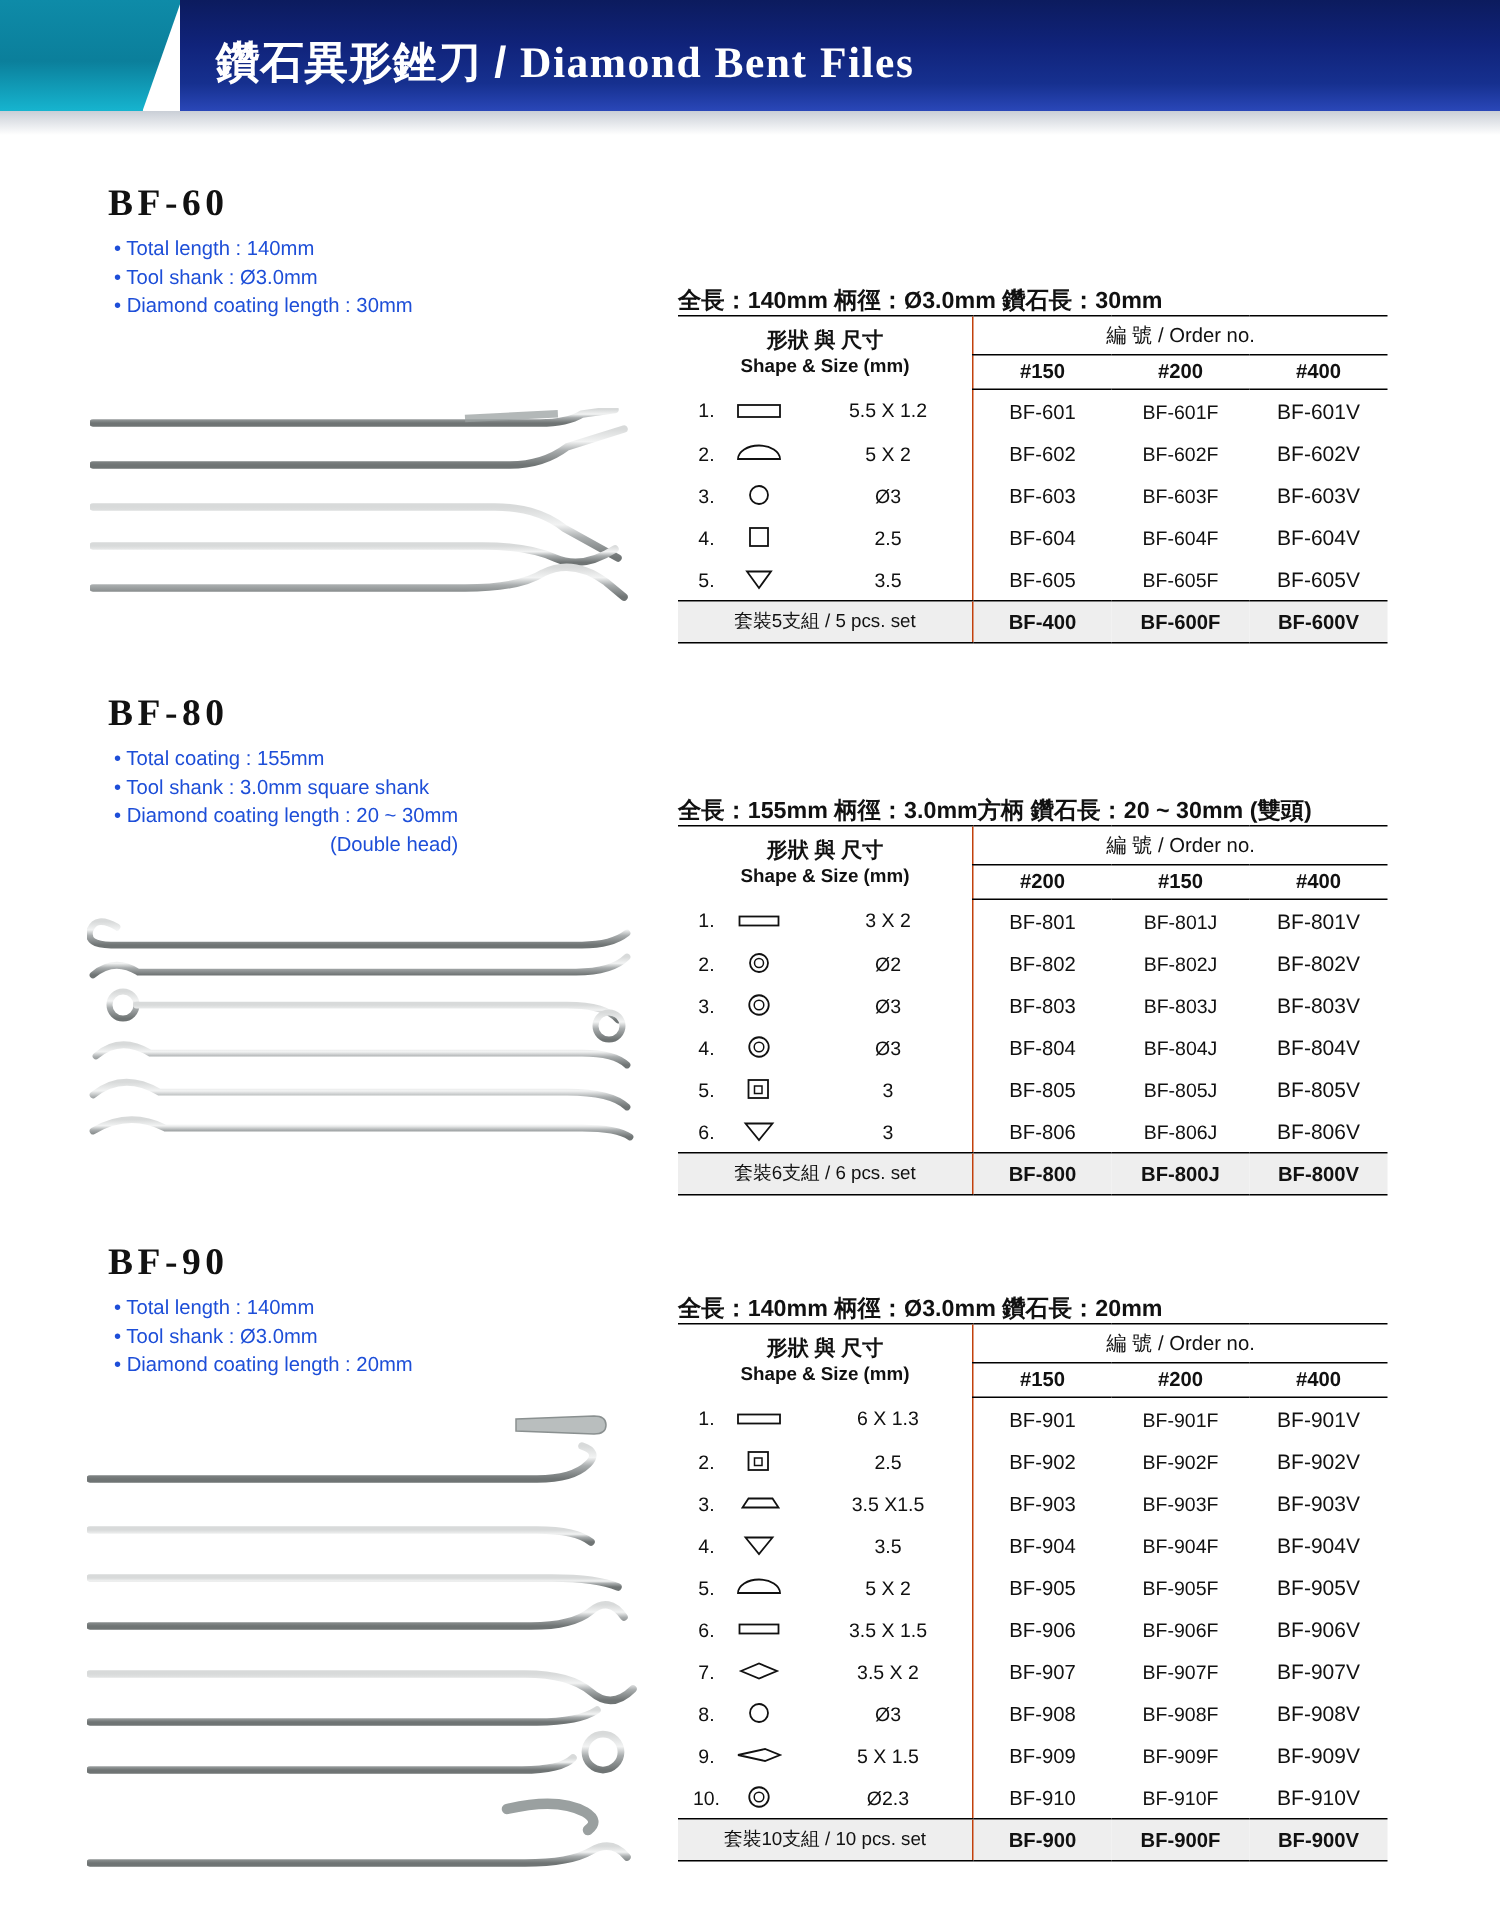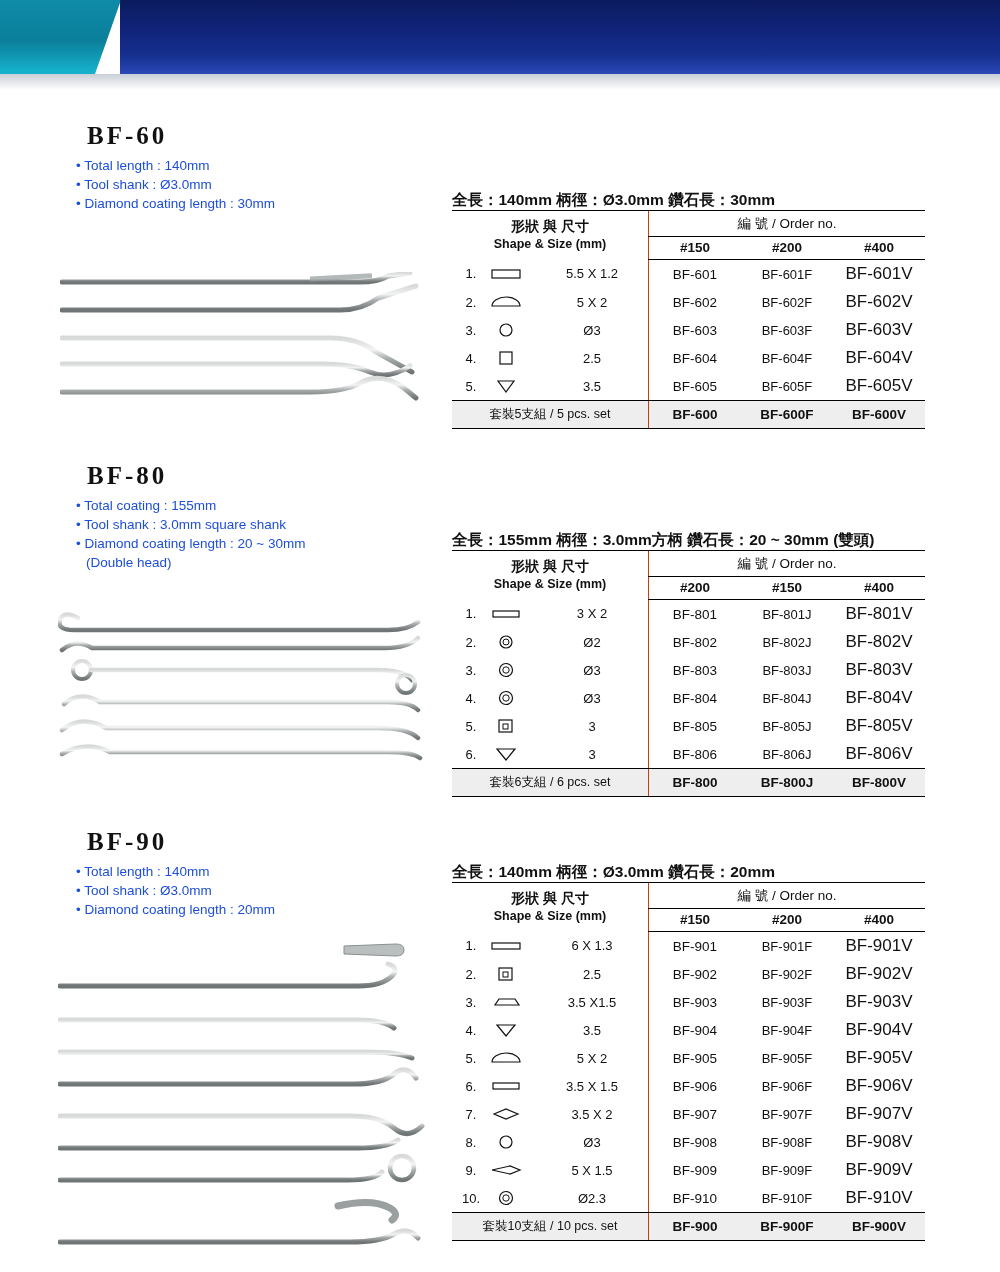--- a/index.html
+++ b/index.html
@@ -40,29 +40,29 @@
   .hdr-fade{
     position:absolute;left:0;top:74px;width:1000px;height:16px;
     background:linear-gradient(180deg,#c9ced6 0%,#ffffff 100%);
   }
 
   
   .section{position:absolute;left:0;width:1000px;}
   .sec-title{
     position:absolute;left:72px;top:0;
     font-family:"Liberation Serif", serif;
-    font-size:25px;font-weight:bold;letter-spacing:3px;margin-left:15px;
+    font-size:25px;font-weight:bold;letter-spacing:3px;
   }
   .specs{
     position:absolute;left:76px;top:34px;
     font-size:13.5px;line-height:19px;color:#1d4ed8;
   }
   .specs div{white-space:nowrap;}
   .specs .bullet:before{content:"• ";}
-  .specs .cont{padding-left:10px;}
+  .specs .cont{padding-left:10px;text-align:right;}
 
   .headline{
     position:absolute;
     font-size:15.5px;font-weight:bold;white-space:nowrap;margin-top:16px;
   }
 
   
   table.ord{
     position:absolute;
     border-collapse:collapse;
@@ -82,37 +82,40 @@
   }
   .hd-shape .sub{font-size:12.5px;font-weight:bold;}
   .hd-order{font-size:13.5px;padding:4px 0 3px 0 !important;}
   .hd-num{font-size:13.5px;font-weight:bold;padding:3px 0 4px 0 !important;}
   .row td{height:28px;}
   .c-idx{width:26px;text-align:left;padding-left:6px !important;font-size:13px;}
   .c-ico{width:62px;}
   .c-size{width:92px;text-align:right;padding-right:10px !important;font-size:13px;}
   .c-a{width:92px;font-weight:bold;font-size:13.5px;}
   .c-b{width:92px;font-size:13px;}
-  .c-c{width:92px;font-size:17px;}
+  .c-c{width:92px;font-size:14px;}
   .setrow td{height:27px;background:#eeeeee;}
   .setrow .c-set{
     font-size:12.5px;text-align:center;font-weight:normal;
   }
   .setrow .c-a,.setrow .c-b,.setrow .c-c{font-weight:bold;font-size:13.5px;}
   svg{display:block;}
 
   
   .tools{position:absolute;}
 </style>
 </head>
 <body>
 
 <div class="header">
   <div class="hdr-teal"></div>
   <div class="hdr-bar"></div>
+  <div class="hdr-title">
+    <span>鑽石異形銼刀</span><span> / </span><span class="en">Diamond Bent Files</span>
+  </div>
 </div>
 <div class="hdr-fade"></div>
 
 <div class="section" style="top:122px;">
   <div class="sec-title">BF-60</div>
   <div class="specs">
     <div class="bullet">Total length : 140mm</div>
     <div class="bullet">Tool shank : Ø3.0mm</div>
     <div class="bullet">Diamond coating length : 30mm</div>
   </div>
@@ -223,21 +226,21 @@
               <path d="M14 3 H30 L22 14 Z" fill="none" stroke="#111" stroke-width="1.2"></path>
             </svg>
       </td>
       <td class="c-size bl">3.5</td>
       <td class="c-a ll bl">BF-605</td>
       <td class="c-b bl">BF-605F</td>
       <td class="c-c bl">BF-605V</td>
     </tr>
     <tr class="setrow">
       <td class="c-set bl" colspan="3">套裝5支組 / 5 pcs. set</td>
-      <td class="c-a ll bl">BF-600</td>
+      <td class="c-a ll bl">BF-400</td>
       <td class="c-b bl">BF-600F</td>
       <td class="c-c bl">BF-600V</td>
     </tr>
   </tbody>
     </table>
 </div>
 
 <div class="section" style="top:462px;">
   <div class="sec-title">BF-80</div>
   <div class="specs">

